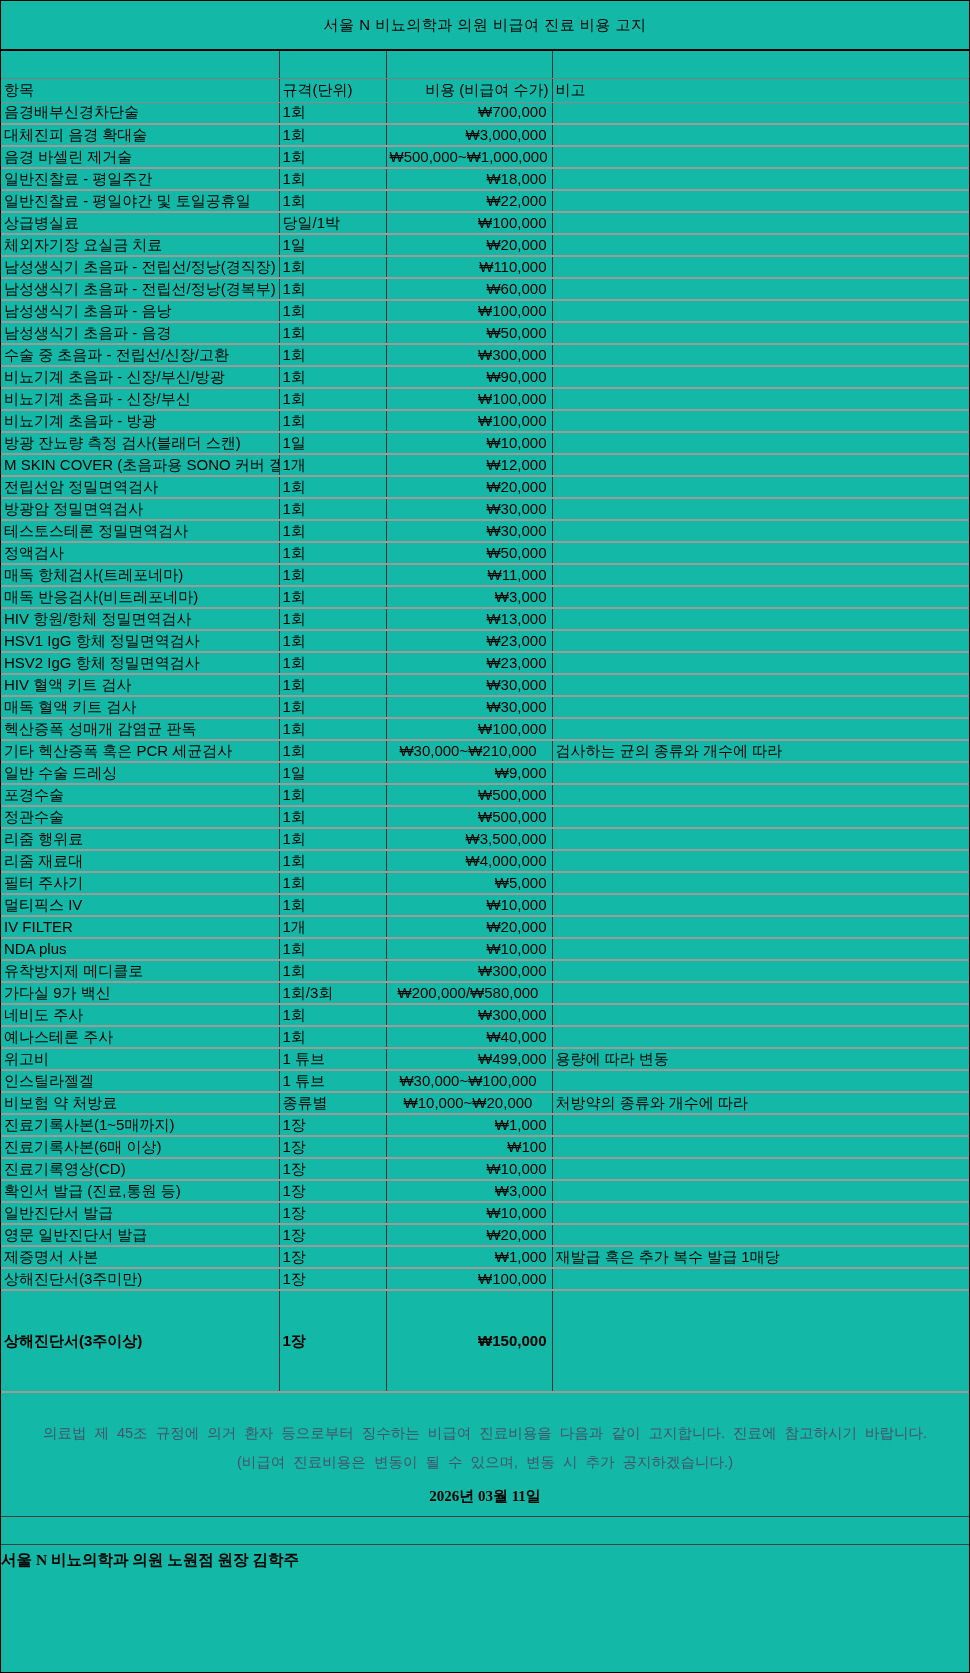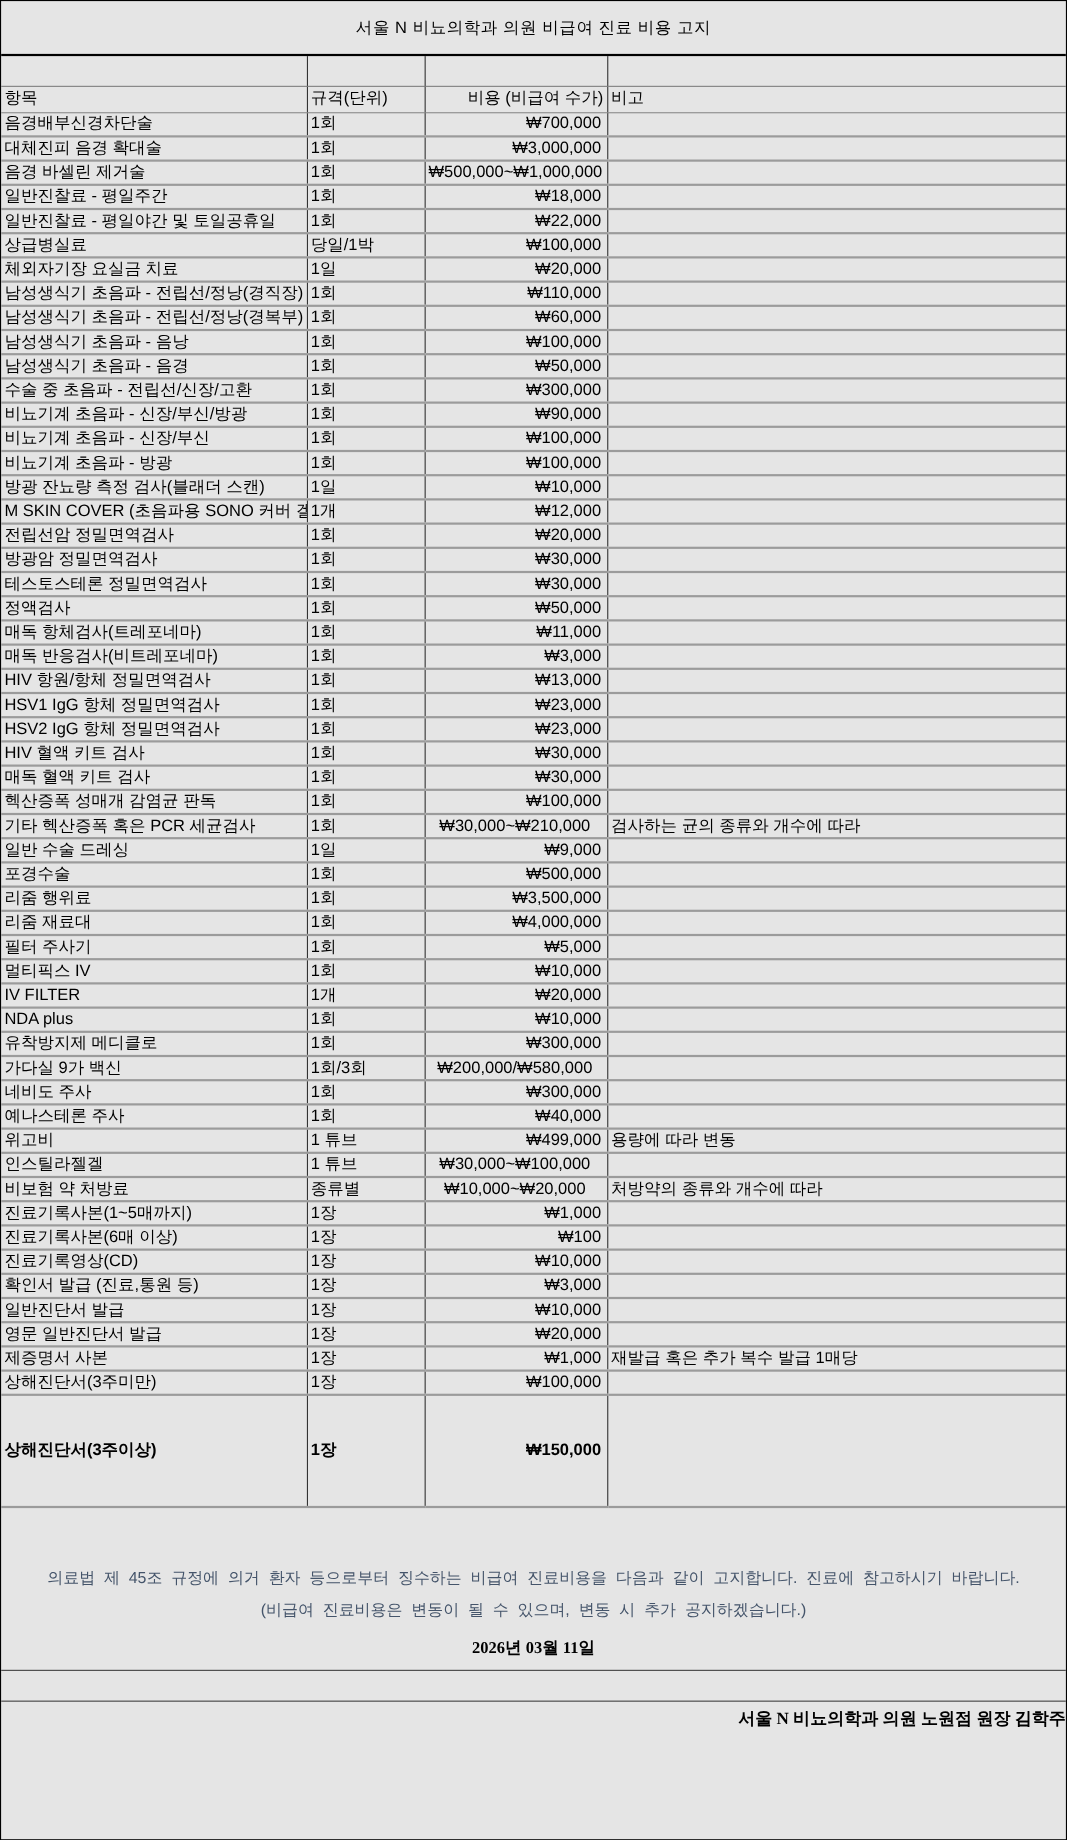--- a/index.html
+++ b/index.html
@@ -7,21 +7,21 @@
   body {
     width: 970px;
     font-family: "Liberation Sans", "DejaVu Sans", sans-serif;
     color: #000000;
   }
   .page {
     width: 970px;
     height: 1673px;
     border: 1px solid #000000;
     overflow: hidden;
-    background: #e5e5e5;
+    background: #14b8a6;
   }
   
   .title-box {
     height: 50px;
     border-bottom: 2px solid #000000;
     display: flex;
     align-items: center;
     justify-content: center;
     font-size: 15px;
     letter-spacing: 0.5px;
@@ -57,36 +57,35 @@
   tr.tall td { height: 102px; font-weight: bold; }
   
   .notice-block {
     padding: 26px 8px 6px 8px;
     text-align: center;
     color: #44546a;
     font-size: 14.5px;
     line-height: 2.0;
     word-spacing: 4px;
     font-weight: 500;
-    margin-top: 24px;
   }
   .date-row {
     text-align: center;
     font-family: "Liberation Serif", "DejaVu Serif", serif;
     font-weight: bold;
     font-size: 15px;
     padding: 4px 0 10px 0;
     border-bottom: 1px solid #404040;
   }
   .gap-row {
     height: 28px;
     border-bottom: 1px solid #404040;
   }
   .signature-row {
-    text-align: right;
+    text-align: left;
     font-family: "Liberation Serif", "DejaVu Serif", serif;
     font-weight: bold;
     font-size: 15.5px;
     padding: 5px 0;
   }
 </style>
 </head>
 <body>
 
 <div class="page">
@@ -301,20 +300,26 @@
           <td class="price-cell">₩9,000</td>
           <td></td>
         </tr>
         <tr>
           <td>포경수술</td>
           <td>1회</td>
           <td class="price-cell">₩500,000</td>
           <td></td>
         </tr>
         <tr>
+          <td>정관수술</td>
+          <td>1회</td>
+          <td class="price-cell">₩500,000</td>
+          <td></td>
+        </tr>
+        <tr>
           <td>리줌 행위료</td>
           <td>1회</td>
           <td class="price-cell">₩3,500,000</td>
           <td></td>
         </tr>
         <tr>
           <td>리줌 재료대</td>
           <td>1회</td>
           <td class="price-cell">₩4,000,000</td>
           <td></td>

